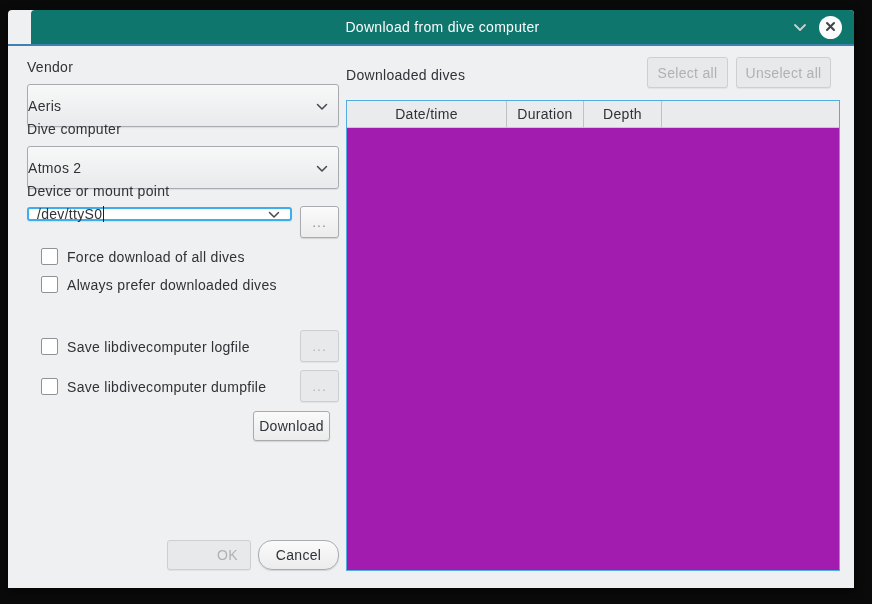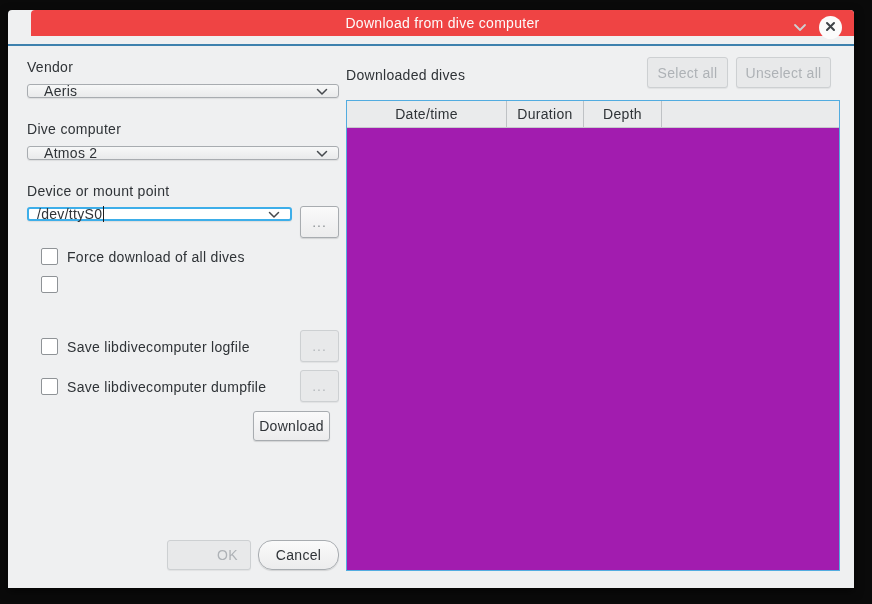--- a/index.html
+++ b/index.html
@@ -13,22 +13,22 @@
     position:relative;
     overflow:hidden;
   }
   .window {
     position:absolute; left:8px; top:10px; width:846px; height:578px;
     background:#eff0f1;
     border-radius:4px 4px 0 0;
     box-shadow:0 3px 10px rgba(0,0,0,0.6);
   }
   .titlebar {
-    position:absolute; left:0; top:0; right:0; height:26px;
-    background:#ef4444;
+    position:absolute; left:0; top:0; right:0; height:34px;
+    background:#0f766e;
     border-radius:4px 4px 0 0;
     display:flex; align-items:center;margin-left:23px;
   }
   .titlebar-title {
     position:absolute; left:0; right:0; text-align:center;
     color:#fcfcfc; font-size:14px;
   }
   .titlebar-buttons {
     position:absolute; right:12px; top:0; height:34px;
     display:flex; align-items:center; gap:12px; z-index:2;
@@ -37,25 +37,25 @@
   .close-circle {
     width:23px; height:23px; border-radius:50%; background:#fbfbfb;
     display:flex; align-items:center; justify-content:center;
   }
   .accent-line {
     position:absolute; left:0; top:34px; right:0; height:2px; background:#3e81ae;
   }
   .label { position:absolute; color:#2f3337; }
   
   .combo {
-    position:absolute; height:14px;
+    position:absolute; height:43px;
     background:linear-gradient(#f7f8f8,#e9eaeb);
     border:1px solid #a8acb0; border-radius:3px;
     display:flex; align-items:center;
-    padding:0 16px;
+    padding:0 0;
     box-shadow:0 1px 1px rgba(0,0,0,0.08);
   }
   .combo .chevron { position:absolute; right:10px; top:50%; transform:translateY(-50%); }
   .combo-editable {
     background:#ffffff;
     border:2px solid #3daee9;
     height:14px;
     padding:0 8px;
   }
   .caret { display:inline-block; width:1px; height:16px; background:#1c1e20; vertical-align:middle; margin-left:1px; }
@@ -154,20 +154,21 @@
     </span>
   </div>
   <div class="btn dots" style="left:292px; top:196px; width:39px; height:32px;">...</div>
 
   <div class="cb-row" style="top:238px;">
     <span class="checkbox"></span>
     <span>Force download of all dives</span>
   </div>
   <div class="cb-row" style="top:266px;">
     <span class="checkbox"></span>
+    <span>Always prefer downloaded dives</span>
   </div>
   <div class="cb-row" style="top:328px;">
     <span class="checkbox"></span>
     <span>Save libdivecomputer logfile</span>
   </div>
   <div class="btn dots disabled" style="left:292px; top:320px; width:39px; height:32px;">...</div>
   <div class="cb-row" style="top:368px;">
     <span class="checkbox"></span>
     <span>Save libdivecomputer dumpfile</span>
   </div>

